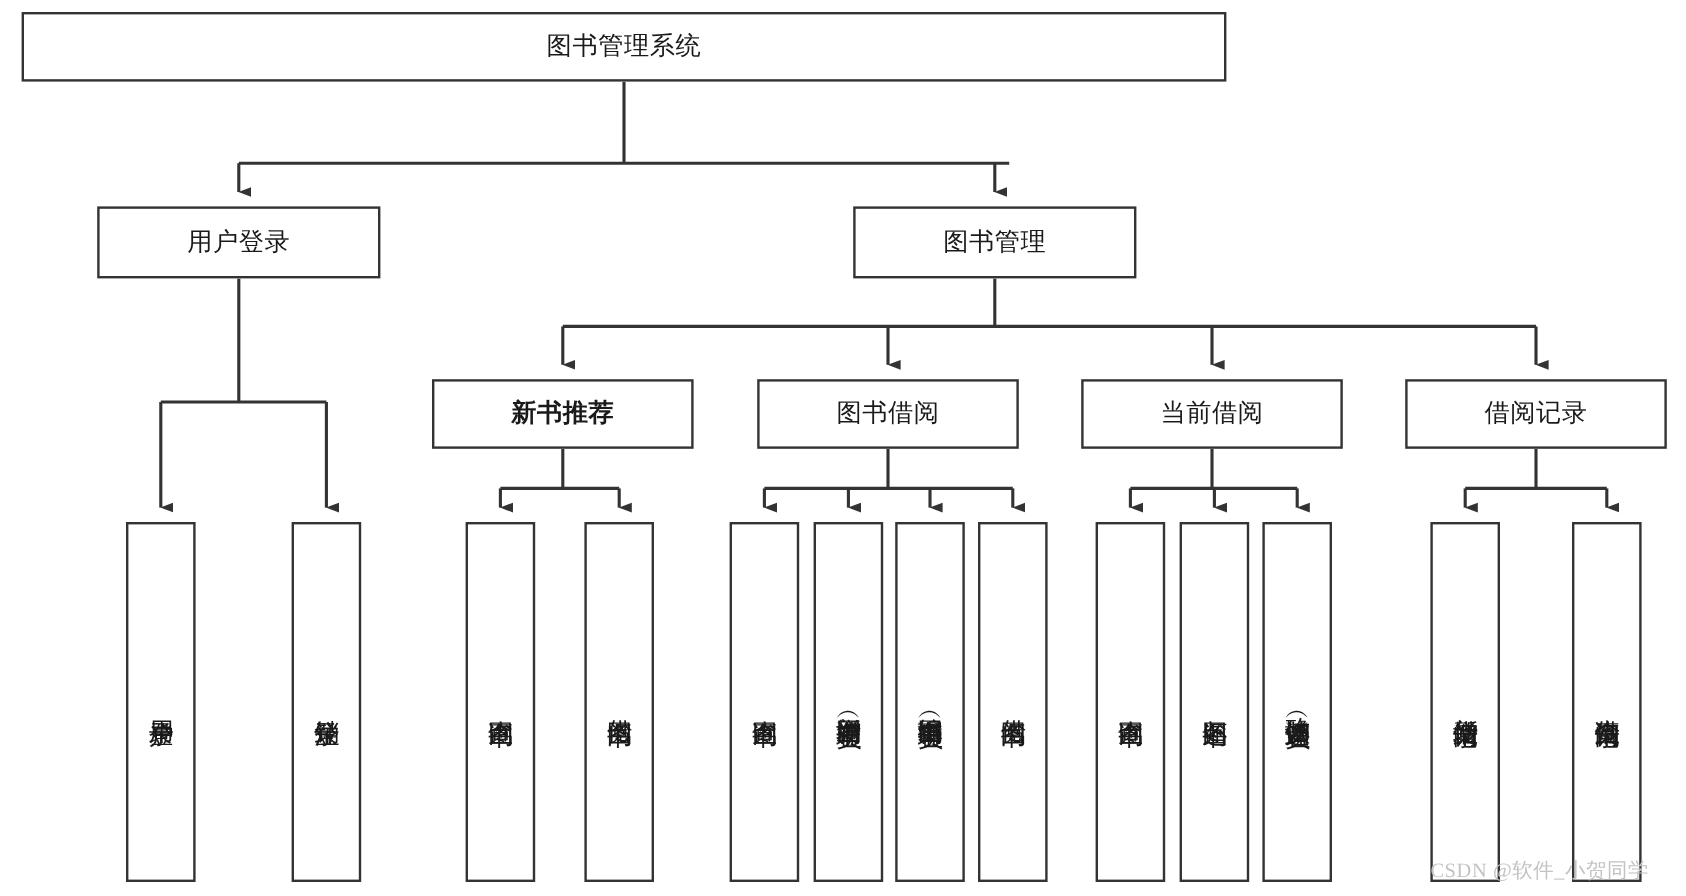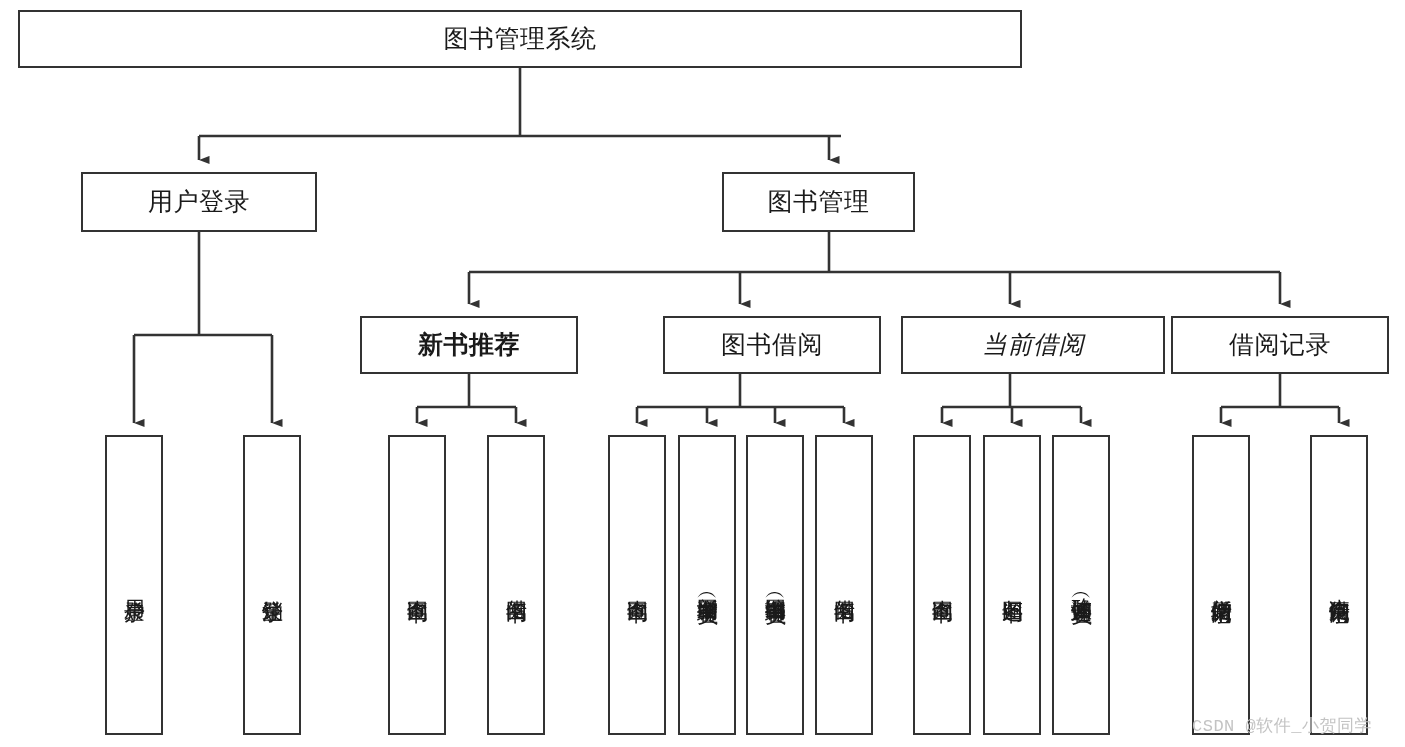--- a/index.html
+++ b/index.html
@@ -29,21 +29,21 @@
     box-sizing: border-box;
     border: 2px solid #333333;
     background: #ffffff;
     color: #1a1a1a;
     display: flex;
     align-items: center;
     justify-content: center;
     z-index: 2;
   }
   .node.horiz {
-    font-size: 25px;
+    font-size: 21px;
     letter-spacing: 0.5px;
     line-height: 1.2;
   }
   .node.vert {
     writing-mode: vertical-rl;
     text-orientation: upright;
     font-size: 21px;
     line-height: 1.18;
     letter-spacing: 1px;
     padding: 6px 0;
@@ -55,21 +55,21 @@
   }
   .watermark {
     position: absolute;
     left: 1192px;
     top: 714px;
     font-size: 17px;
     color: #c3c3c3;
     letter-spacing: 0.5px;
     white-space: nowrap;
     z-index: 3;
-    font-family: Liberation Mono, monospace;
+    font-family: Liberation Serif, serif;
   }
 </style>
 </head>
 <body>
 
 <div id="canvas">
 
   <svg id="edges" viewBox="0 0 1405 747" xmlns="http://www.w3.org/2000/svg">
     <defs>
       <marker id="arrow" markerWidth="9" markerHeight="11" refX="4.5" refY="10.5" orient="auto" markerUnits="userSpaceOnUse">
@@ -120,31 +120,31 @@
     </g>
   </svg>
 
   <div class="node horiz" style="left:18px; top:10px; width:1004px; height:58px;">
     <span class="label">图书管理系统</span>
   </div>
 
   <div class="node horiz" style="left:81px; top:172px; width:236px; height:60px;">
     <span class="label">用户登录</span>
   </div>
-  <div class="node horiz" style="left:711px; top:172px; width:193px; height:60px;margin-left:11px;">
+  <div class="node horiz" style="left:711px; top:172px; width:236px; height:60px;">
     <span class="label">图书管理</span>
   </div>
 
   <div class="node horiz" style="left:360px; top:316px; width:218px; height:58px;font-weight:bold;">
     <span class="label">新书推荐</span>
   </div>
-  <div class="node horiz" style="left:631px; top:316px; width:218px; height:58px;margin-left:32px;">
+  <div class="node horiz" style="left:631px; top:316px; width:218px; height:58px;">
     <span class="label">图书借阅</span>
   </div>
-  <div class="node horiz" style="left:901px; top:316px; width:264px; height:58px;font-style:italic;">
+  <div class="node horiz" style="left:901px; top:316px; width:218px; height:58px;">
     <span class="label">当前借阅</span>
   </div>
   <div class="node horiz" style="left:1171px; top:316px; width:218px; height:58px;text-align:center;">
     <span class="label">借阅记录</span>
   </div>
 
   <div class="node vert" style="left:105px; top:435px; width:58px; height:300px;">
     <span class="label">用户登录</span>
   </div>
   <div class="node vert" style="left:243px; top:435px; width:58px; height:300px;">

